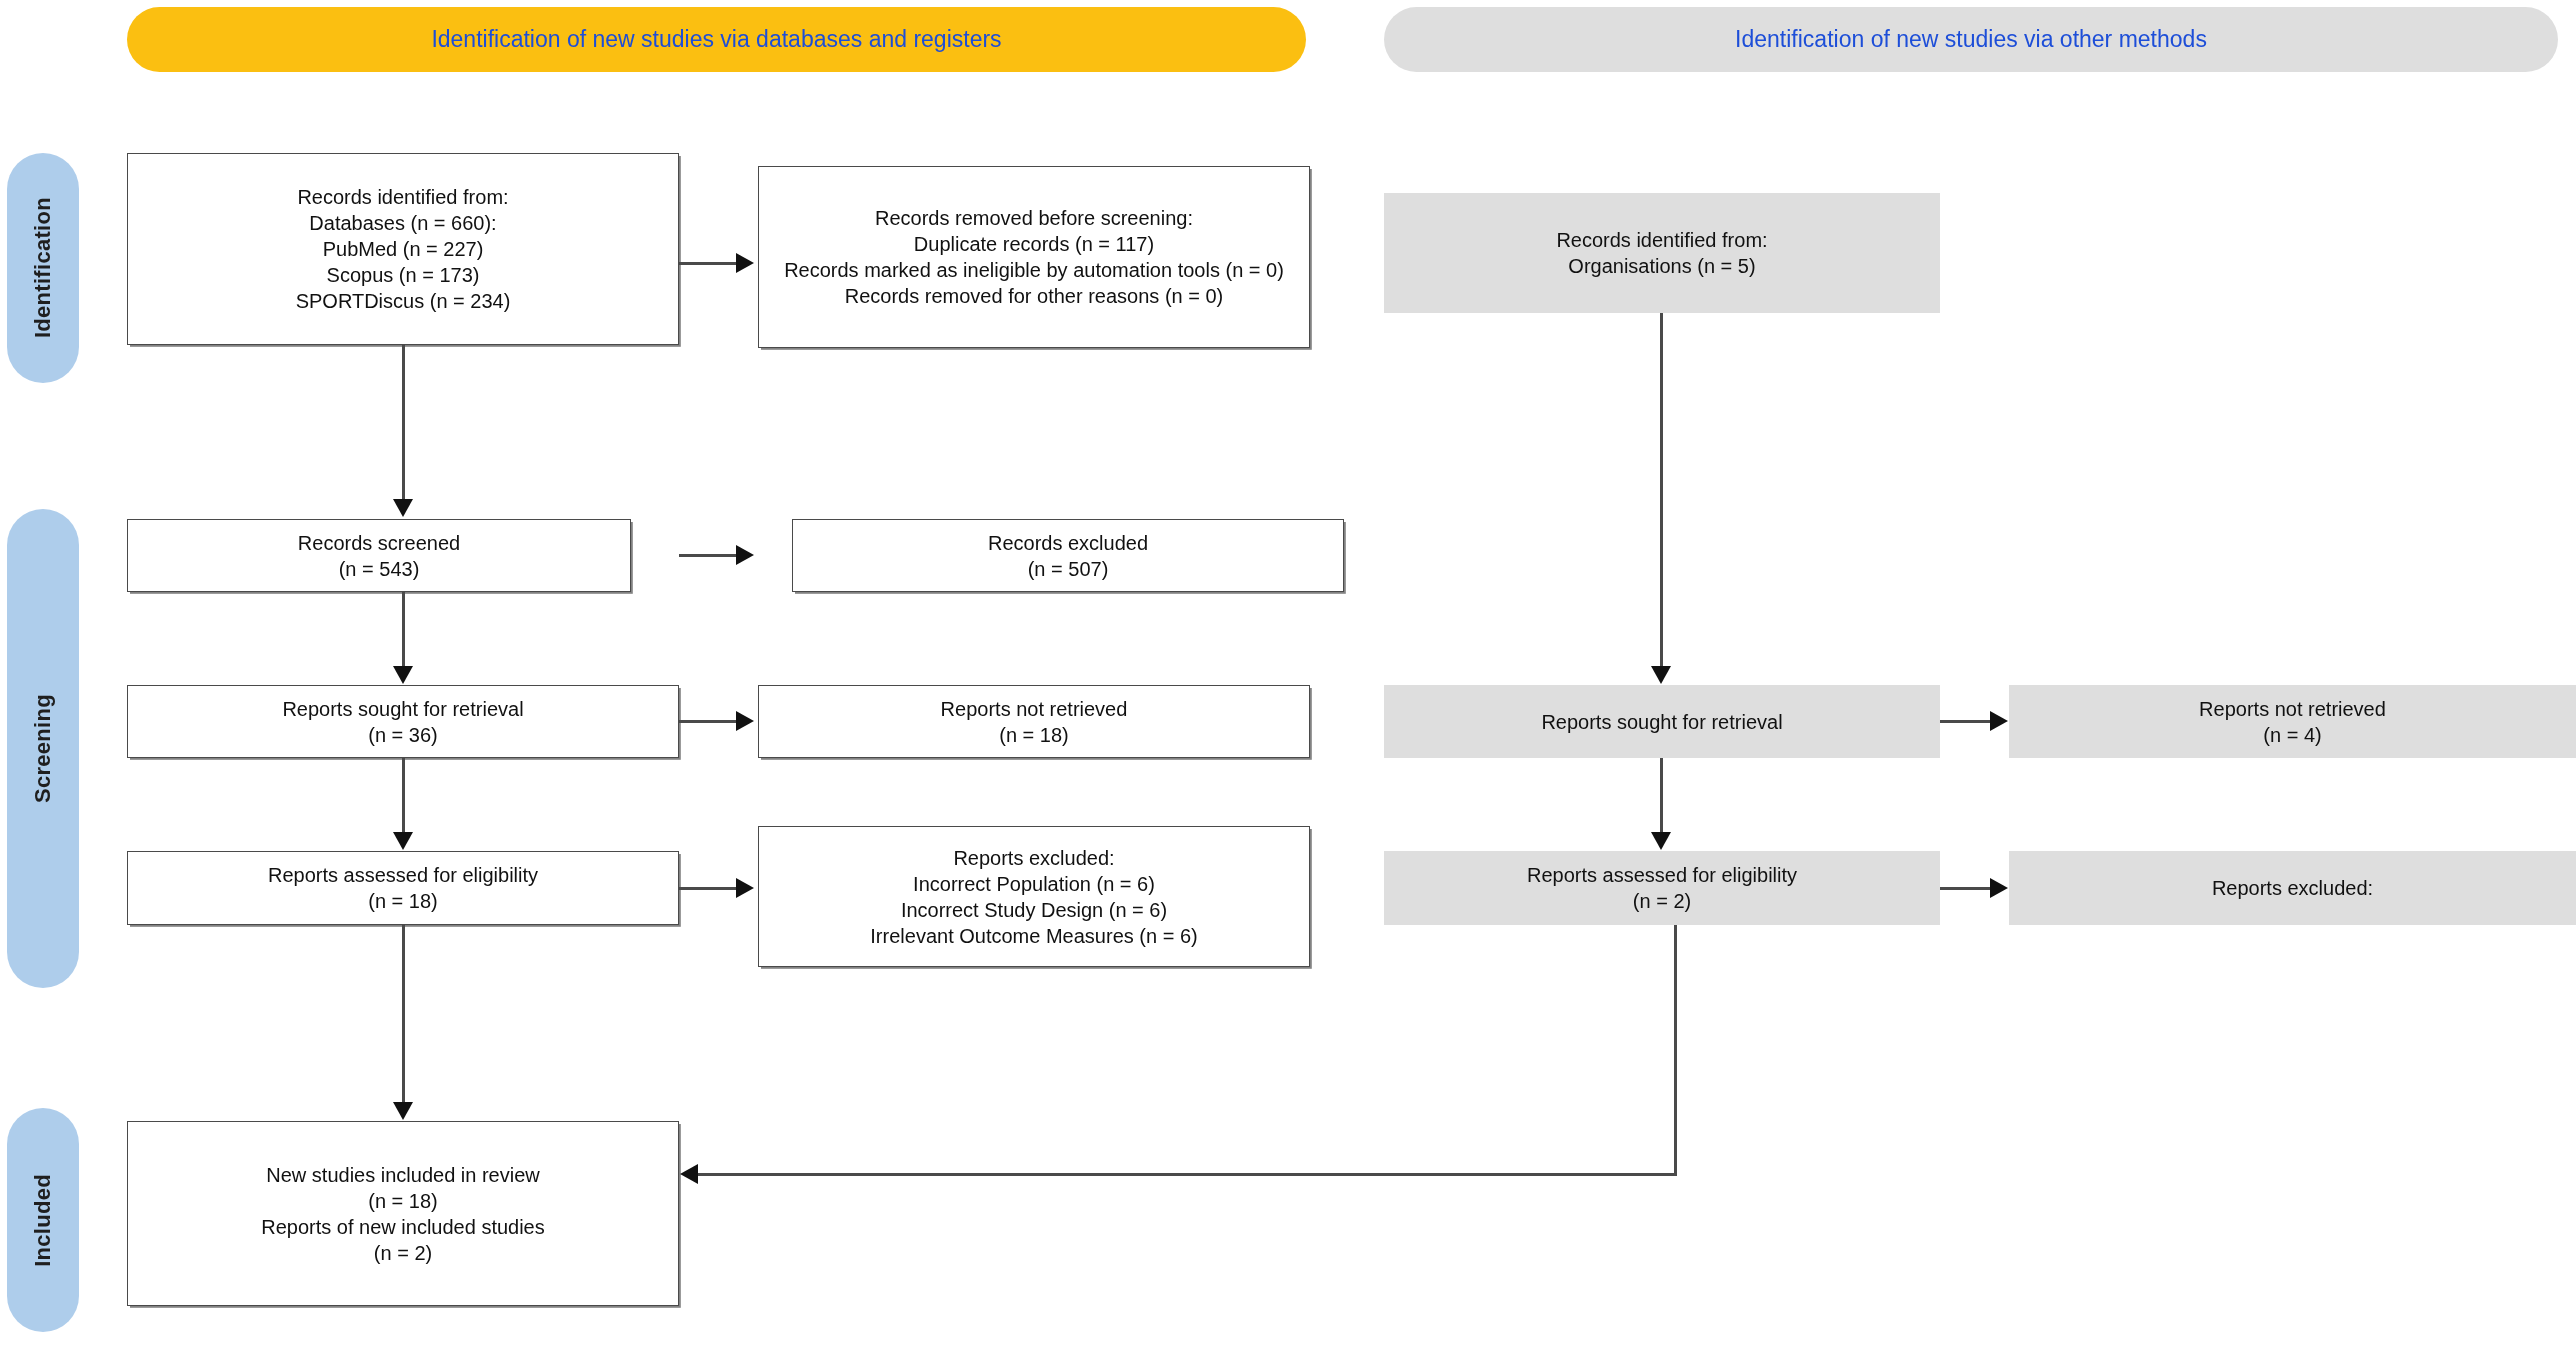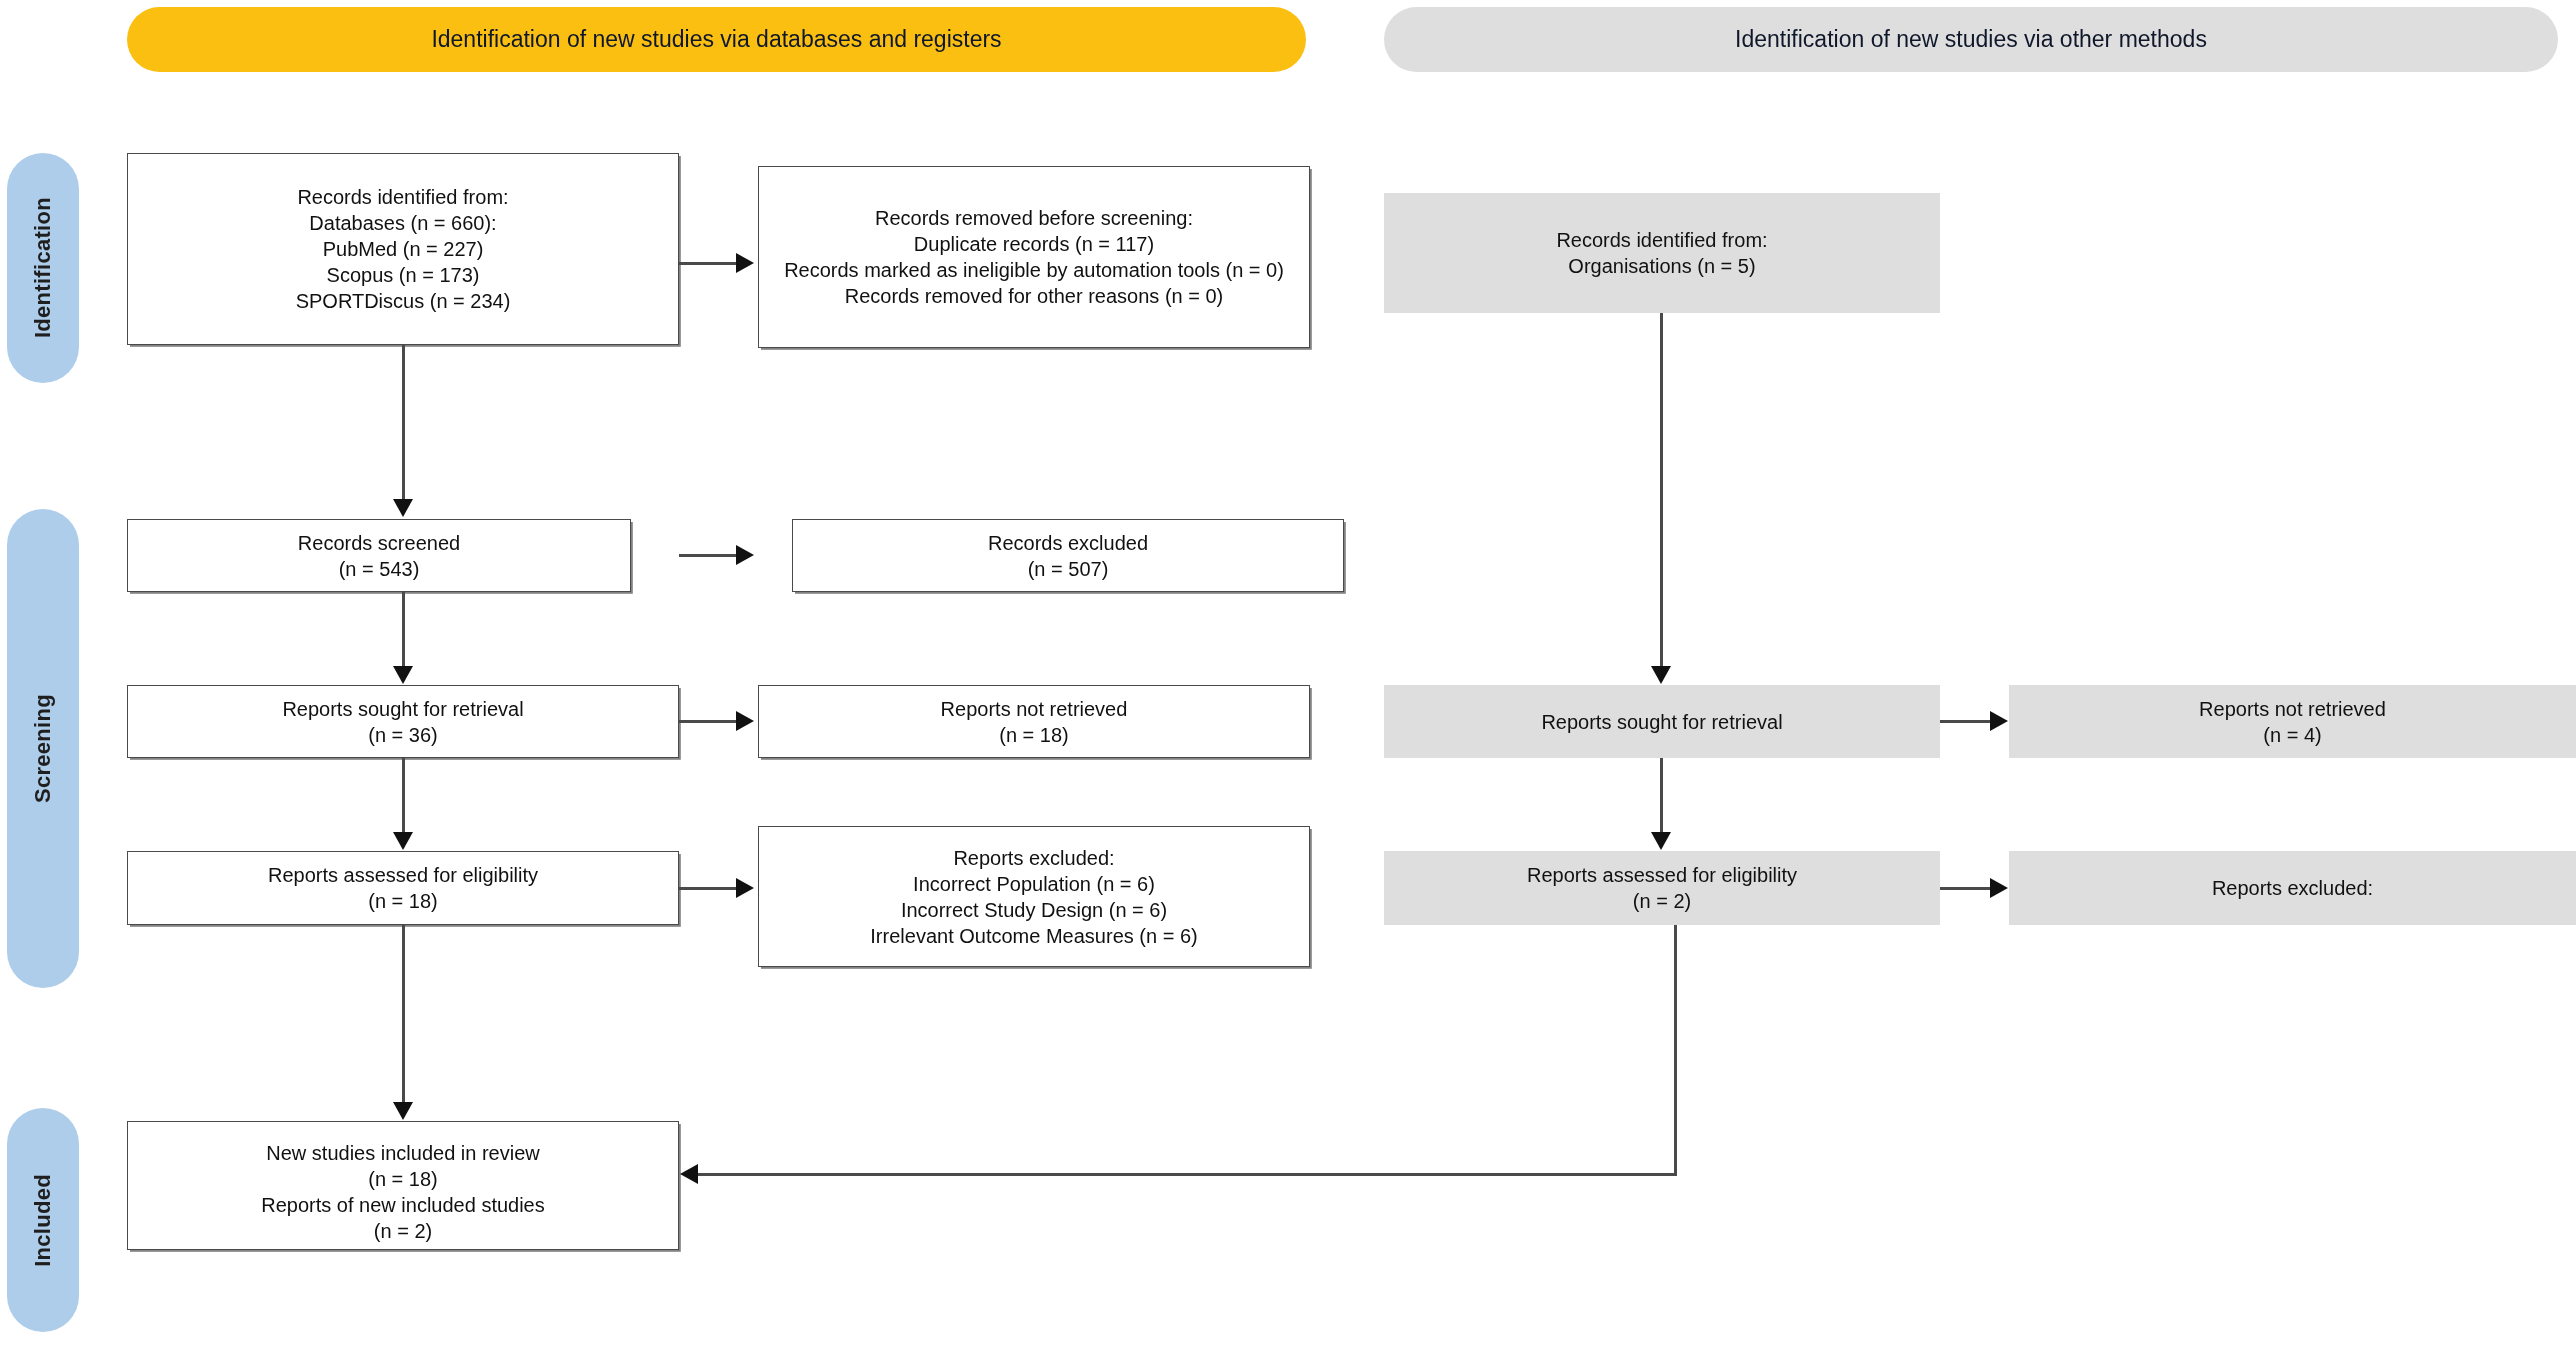--- a/index.html
+++ b/index.html
@@ -4,21 +4,21 @@
 <title>PRISMA 2020 Flow Diagram</title>
 <style>
   html,body{margin:0;padding:0;background:#ffffff;}
   body{font-family:"Liberation Sans","DejaVu Sans",sans-serif;}
   #canvas{position:relative;width:2576px;height:1349px;background:#fff;overflow:hidden;}
 
   
   .banner{
     position:absolute;height:65px;border-radius:33px;
     display:flex;align-items:center;justify-content:center;
-    font-size:23px;color:#0f172a;text-align:center;
+    font-size:23px;color:#1d4ed8;text-align:center;
   }
   .banner.db{left:127px;top:7.3px;width:1179px;background:#FBBF11;}
   .banner.other{left:1384px;top:7.3px;width:1174px;background:#DEDEDE;}
 
   
   .stage{
     position:absolute;left:7.3px;width:72px;background:#AECDEB;border-radius:36px;
     display:flex;align-items:center;justify-content:center;
   }
   .stage span{
@@ -154,21 +154,21 @@
       <span class="line">Irrelevant Outcome Measures (n = 6)</span>
     </div>
   </div>
 
   <div class="ln h" style="left:679px;top:887px;width:58px;"></div>
   <div class="arrow right" style="left:736px;top:878px;"></div>
 
   <div class="ln v" style="left:402px;top:925px;height:182px;"></div>
   <div class="arrow down" style="left:393px;top:1102px;"></div>
 
-  <div class="box white" style="left:127px;top:1121px;width:552px;height:129px;align-items:flex-end;">
+  <div class="box white" style="left:127px;top:1121px;width:552px;height:185px;">
     <div class="inner">
       <span class="line">New studies included in review</span>
       <span class="line">(n = 18)</span>
       <span class="line">Reports of new included studies</span>
       <span class="line">(n = 2)</span>
     </div>
   </div>
 
   <div class="box grey" style="left:1384px;top:193px;width:556px;height:120px;">
     <div class="inner">

